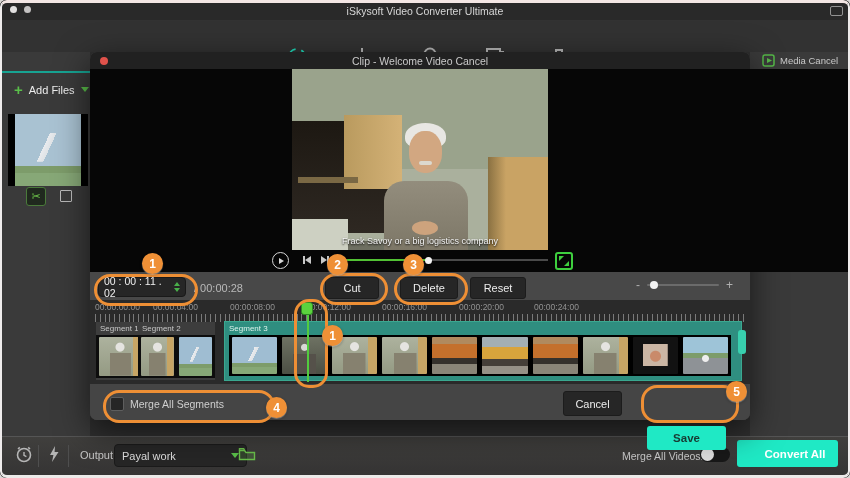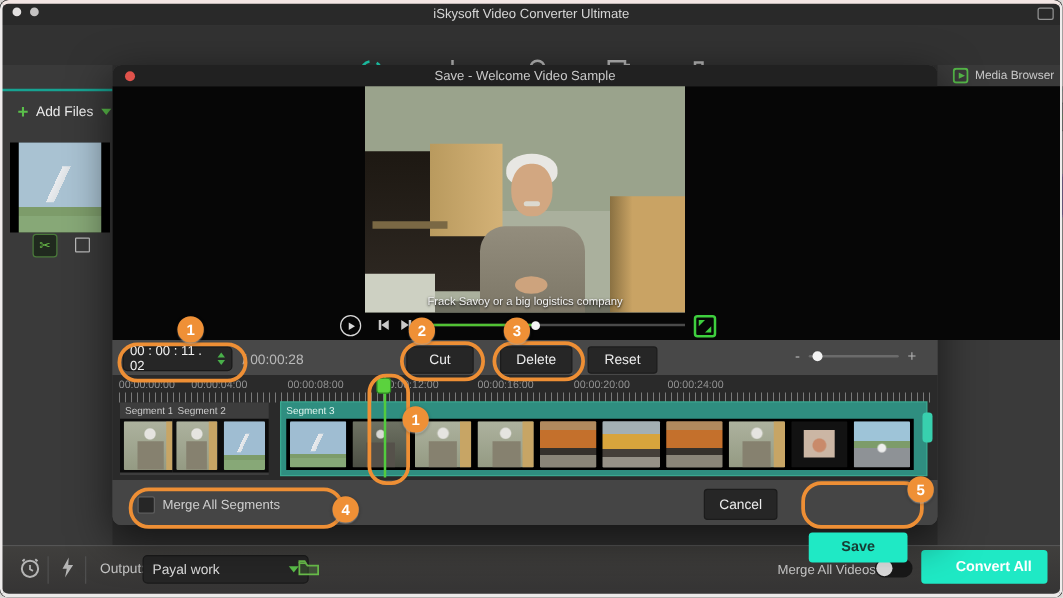--- a/index.html
+++ b/index.html
@@ -164,21 +164,21 @@
 
   <div class="abs col" style="left:0;top:52px;width:90px;height:384px;"></div>
   <div class="abs col" style="left:750px;top:52px;width:100px;height:384px;"></div>
   <div class="abs tealline"></div>
 
   <div class="abs" style="left:762px;top:54px;display:flex;align-items:center;gap:5px;">
     <svg width="13" height="13" viewBox="0 0 13 13">
       <rect x="1" y="1" width="11" height="11" rx="2" fill="none" stroke="#55b848" stroke-width="1.5"></rect>
       <polygon points="5,4 10,6.5 5,9" fill="#55b848"></polygon>
     </svg>
-    <span style="font-size:9.5px;color:#c9c9c9;">Media Browser</span>
+    <span style="font-size:9.5px;color:#c9c9c9;">Media Cancel</span>
   </div>
 
   <div class="abs" style="left:14px;top:81px;display:flex;align-items:center;gap:6px;">
     <span class="addplus">+</span>
     <span class="addtxt">Add Files</span>
     <span class="caret"></span>
   </div>
 
   <div class="abs sidethumb">
       <div class="pic"></div>
@@ -191,21 +191,21 @@
   <div class="abs dd" style="left:756px;top:82px;width:91px;height:21px;padding:0 6px;justify-content:space-between;">
     <span>Tube</span>
     <span class="caret"></span>
   </div>
 
   <div class="abs ghostbtn" style="left:772px;top:139px;width:73px;height:27px;">Convert</div>
 
   <div class="abs dialog">
     <div class="abs dtitle">
       <div class="abs reddot"></div>
-      <div class="abs dtitletxt">Save - Welcome Video Sample</div>
+      <div class="abs dtitletxt">Clip - Welcome Video Cancel</div>
     </div>
 
     <div class="abs videoarea">
       <div class="abs vframe">
         <div class="cab-open"></div>
         <div class="cab-door"></div>
         <div class="cab-shelf"></div>
         <div class="cab-right"></div>
         <div class="counter"></div>
         <div class="floor"></div>

